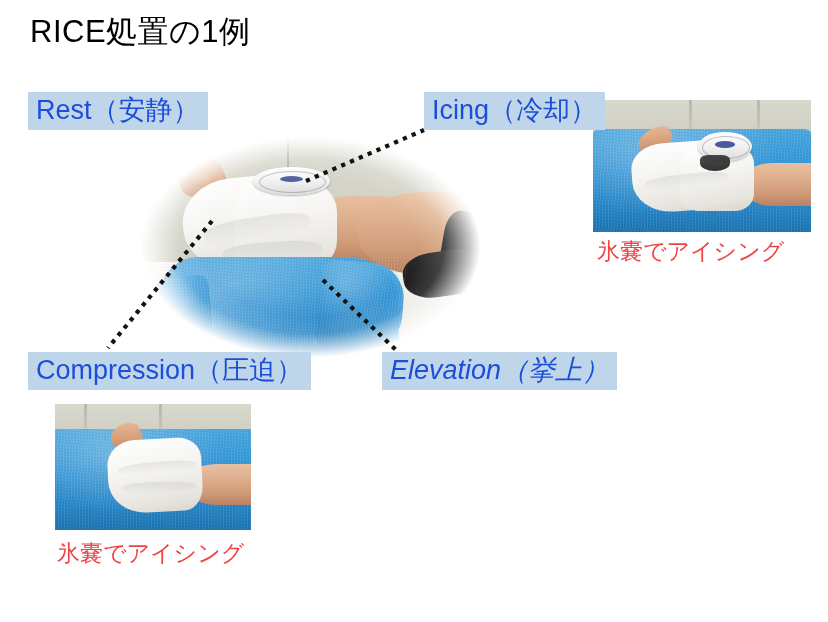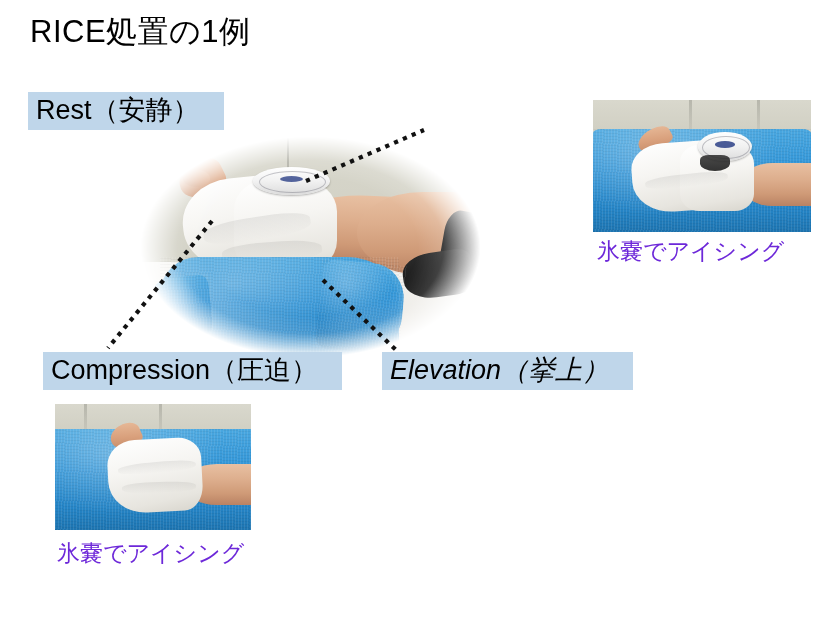--- a/index.html
+++ b/index.html
@@ -16,35 +16,35 @@
   #title{
     position:absolute;left:30px;top:12px;
     font-size:31px;line-height:40px;color:#000;
     letter-spacing:0.5px;white-space:nowrap;
   }
 
   
   .label{
     position:absolute;
     background:#bfd6ea;
-    color:#000000;
+    color:#1d4ed8;
     font-size:27px;
     line-height:34px;
     white-space:nowrap;
-    padding:1px 24px 3px 8px;
+    padding:1px 8px 3px 8px;
     letter-spacing:0px;
   }
   #lbl-rest{left:28px;top:92px;}
   #lbl-icing{left:424px;top:92px;}
-  #lbl-compression{left:28px;top:352px;margin-left:15px;}
+  #lbl-compression{left:28px;top:352px;}
   #lbl-elevation{left:382px;top:352px;font-style:italic;}
 
   
   .caption{
-    position:absolute;color:#6d28d9;font-size:23px;line-height:30px;white-space:nowrap;
+    position:absolute;color:#ef4444;font-size:23px;line-height:30px;white-space:nowrap;
   }
   #cap-icing{left:597px;top:236px;}
   #cap-compression{left:57px;top:538px;}
 
   
   #leaders{position:absolute;left:0;top:0;width:828px;height:622px;pointer-events:none;}
   #leaders line{stroke:#111;stroke-width:4.2;stroke-linecap:butt;stroke-dasharray:4.2 5.4;}
 
   
 
@@ -226,19 +226,20 @@
     </div>
   </div>
 
   <svg id="leaders" viewBox="0 0 828 622">
     <line x1="306" y1="181" x2="424" y2="130"></line>
     <line x1="212" y1="221" x2="108" y2="348"></line>
     <line x1="323" y1="280" x2="396" y2="350"></line>
   </svg>
 
   <div class="label" id="lbl-rest">Rest（安静）</div>
+  <div class="label" id="lbl-icing">Icing（冷却）</div>
   <div class="label" id="lbl-compression">Compression（圧迫）</div>
   <div class="label" id="lbl-elevation">Elevation（挙上）</div>
 
   <div class="caption" id="cap-icing">氷嚢でアイシング</div>
   <div class="caption" id="cap-compression">氷嚢でアイシング</div>
 
 </div>
 
 </body></html>

